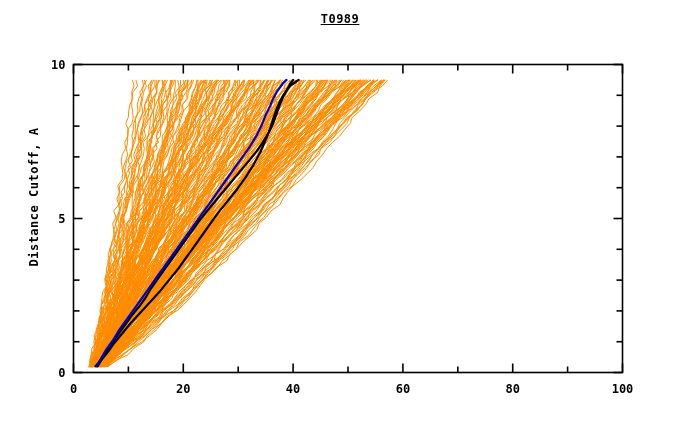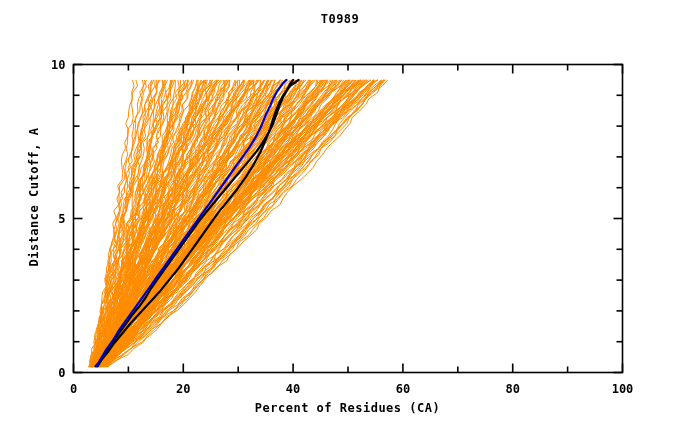--- a/index.html
+++ b/index.html
@@ -1,21 +1,21 @@
 <!DOCTYPE html>
 <html><head>
 <meta charset="utf-8">
 <style>
   html,body{margin:0;padding:0;background:#ffffff;}
   body{width:680px;height:440px;overflow:hidden;
        font-family:"DejaVu Sans Mono","Liberation Mono",monospace;}
   #stage{position:relative;width:680px;height:440px;background:#ffffff;}
   #chart-title{
     position:absolute;left:0;top:12px;width:680px;text-align:center;
-    font-size:12px;font-weight:bold;color:#000000;letter-spacing:0.5px;
+    font-size:12px;font-weight:bold;color:#000000;letter-spacing:0.5px;text-decoration:underline;
   }
   #plot-svg{position:absolute;left:0;top:0;}
   #ylabel{
     position:absolute;left:-76px;top:190px;width:220px;text-align:center;
     transform:rotate(-90deg);transform-origin:center center;
     font-size:12px;font-weight:bold;color:#000000;letter-spacing:0.5px;
     white-space:nowrap;
   }
   #xlabel{
     position:absolute;left:73px;top:401px;width:549px;text-align:center;
@@ -26,21 +26,20 @@
 </style>
 </head>
 <body>
 
 <div id="stage">
 
   <div id="chart-title">T0989</div>
 
   <div id="ylabel">Distance Cutoff, A</div>
 
-  <div id="xlabel">Percent of Residues (CA)</div>
 
   <svg id="plot-svg" width="680" height="440">
     <g id="ensemble-layer">
         <path d="M92.3 367.0L96.0 360.7L97.5 354.5L98.8 348.2L99.0 342.0L97.4 335.8L98.2 329.5L99.0 323.3L99.6 317.0L102.3 310.8L101.6 304.6L103.7 298.3L106.6 292.1L106.0 285.8L104.7 279.6L106.3 273.4L106.7 267.1L109.2 260.9L108.2 254.6L110.3 248.4L112.0 242.1L113.8 235.9L113.8 229.7L112.7 223.4L116.0 217.2L113.7 210.9L118.8 204.7L116.9 198.5L119.7 192.2L117.7 186.0L122.0 179.7L122.7 173.5L122.0 167.3L121.3 161.0L122.2 154.8L125.5 148.5L124.8 142.3L127.8 136.1L128.4 129.8L125.7 123.6L128.3 117.3L128.7 111.1L129.8 104.9L132.7 98.6L131.5 92.4L134.1 86.1L132.5 79.9" fill="none" stroke="#ff8c00" stroke-width="1"></path>
         <path d="M90.3 367.0L92.5 360.7L95.7 354.5L98.1 348.2L97.8 342.0L99.2 335.8L99.4 329.5L98.9 323.3L100.4 317.0L100.9 310.8L104.9 304.6L107.1 298.3L104.5 292.1L106.8 285.8L106.6 279.6L109.1 273.4L110.1 267.1L109.2 260.9L110.2 254.6L113.6 248.4L115.6 242.1L114.2 235.9L116.9 229.7L115.3 223.4L118.8 217.2L120.2 210.9L119.7 204.7L118.9 198.5L119.2 192.2L119.6 186.0L124.2 179.7L125.4 173.5L123.3 167.3L125.6 161.0L127.7 154.8L126.3 148.5L127.6 142.3L127.7 136.1L127.7 129.8L131.9 123.6L133.2 117.3L132.6 111.1L131.6 104.9L131.9 98.6L132.7 92.4L137.6 86.1L135.9 79.9" fill="none" stroke="#ff8c00" stroke-width="1"></path>
         <path d="M101.2 367.0L102.4 360.7L103.7 354.5L103.3 348.2L106.3 342.0L107.8 335.8L107.9 329.5L106.5 323.3L106.6 317.0L110.7 310.8L111.9 304.6L114.4 298.3L111.6 292.1L112.5 285.8L116.0 279.6L117.8 273.4L119.4 267.1L118.5 260.9L119.7 254.6L119.4 248.4L120.9 242.1L123.6 235.9L123.9 229.7L125.1 223.4L123.1 217.2L126.0 210.9L127.6 204.7L126.8 198.5L131.2 192.2L128.9 186.0L130.1 179.7L132.5 173.5L131.4 167.3L135.2 161.0L133.7 154.8L136.1 148.5L138.9 142.3L138.3 136.1L137.7 129.8L138.0 123.6L141.7 117.3L142.6 111.1L141.5 104.9L142.5 98.6L143.5 92.4L146.4 86.1L144.3 79.9" fill="none" stroke="#ff8c00" stroke-width="1"></path>
         <path d="M104.3 367.0L107.1 360.7L107.2 354.5L106.1 348.2L106.5 342.0L107.7 335.8L110.3 329.5L109.3 323.3L111.1 317.0L111.3 310.8L111.6 304.6L114.4 298.3L110.5 292.1L115.1 285.8L115.4 279.6L115.2 273.4L113.6 267.1L116.1 260.9L115.3 254.6L119.9 248.4L120.3 242.1L119.0 235.9L118.8 229.7L122.6 223.4L121.9 217.2L123.5 210.9L125.4 204.7L126.3 198.5L126.5 192.2L127.7 186.0L127.2 179.7L126.2 173.5L130.5 167.3L128.4 161.0L129.7 154.8L132.9 148.5L132.9 142.3L135.2 136.1L135.2 129.8L135.7 123.6L135.2 117.3L139.8 111.1L140.2 104.9L141.8 98.6L139.7 92.4L143.7 86.1L142.3 79.9" fill="none" stroke="#ff8c00" stroke-width="1"></path>
         <path d="M94.0 367.0L93.0 360.7L95.7 354.5L97.2 348.2L94.8 342.0L98.9 335.8L98.8 329.5L98.9 323.3L100.8 317.0L100.0 310.8L101.5 304.6L101.9 298.3L102.6 292.1L106.7 285.8L106.1 279.6L107.8 273.4L108.6 267.1L107.7 260.9L111.6 254.6L109.7 248.4L114.1 242.1L115.2 235.9L113.9 229.7L115.9 223.4L116.6 217.2L119.6 210.9L118.6 204.7L122.4 198.5L121.1 192.2L124.7 186.0L126.7 179.7L124.7 173.5L125.4 167.3L126.6 161.0L131.2 154.8L132.1 148.5L133.2 142.3L131.9 136.1L133.2 129.8L133.6 123.6L136.3 117.3L138.0 111.1L137.3 104.9L138.7 98.6L142.4 92.4L143.1 86.1L146.7 79.9" fill="none" stroke="#ff8c00" stroke-width="1"></path>
         <path d="M92.0 367.0L93.8 360.7L96.0 354.5L98.2 348.2L96.6 342.0L99.1 335.8L96.3 329.5L98.4 323.3L101.8 317.0L102.7 310.8L101.3 304.6L105.2 298.3L105.8 292.1L107.3 285.8L105.5 279.6L107.4 273.4L109.3 267.1L111.3 260.9L110.8 254.6L110.7 248.4L112.0 242.1L115.5 235.9L117.5 229.7L119.1 223.4L117.5 217.2L119.3 210.9L121.7 204.7L120.2 198.5L124.6 192.2L124.3 186.0L127.1 179.7L129.5 173.5L128.0 167.3L132.3 161.0L131.0 154.8L132.0 148.5L134.7 142.3L135.9 136.1L137.0 129.8L138.9 123.6L140.4 117.3L144.2 111.1L144.7 104.9L147.0 98.6L149.8 92.4L148.1 86.1L152.1 79.9" fill="none" stroke="#ff8c00" stroke-width="1"></path>
         <path d="M100.6 367.0L101.4 360.7L103.8 354.5L104.5 348.2L108.0 342.0L106.7 335.8L110.8 329.5L111.6 323.3L113.7 317.0L115.5 310.8L113.6 304.6L113.6 298.3L118.6 292.1L120.3 285.8L119.7 279.6L121.6 273.4L121.2 267.1L123.5 260.9L122.3 254.6L124.9 248.4L127.5 242.1L126.7 235.9L129.6 229.7L126.6 223.4L131.5 217.2L132.3 210.9L132.1 204.7L132.2 198.5L132.7 192.2L133.2 186.0L137.2 179.7L138.0 173.5L139.7 167.3L137.9 161.0L141.7 154.8L141.6 148.5L140.8 142.3L140.1 136.1L142.3 129.8L142.6 123.6L145.2 117.3L145.4 111.1L144.7 104.9L148.5 98.6L150.5 92.4L150.3 86.1L151.8 79.9" fill="none" stroke="#ff8c00" stroke-width="1"></path>

